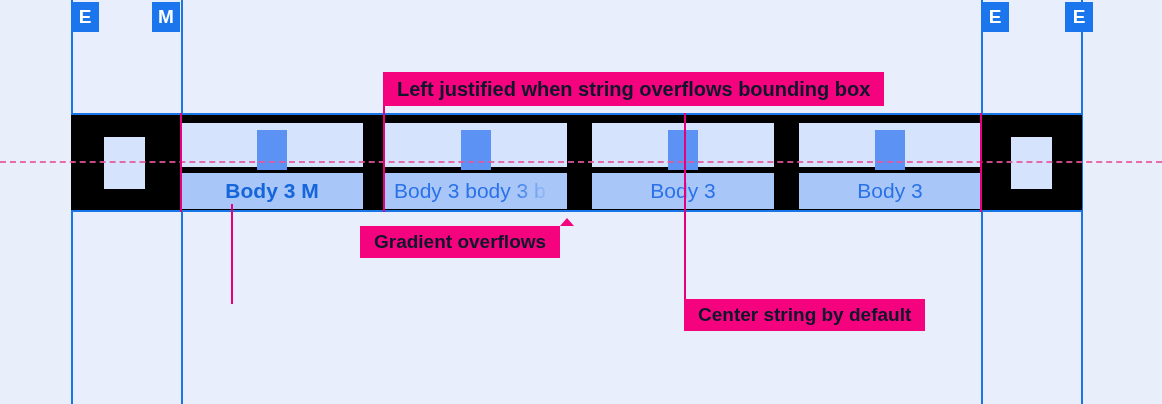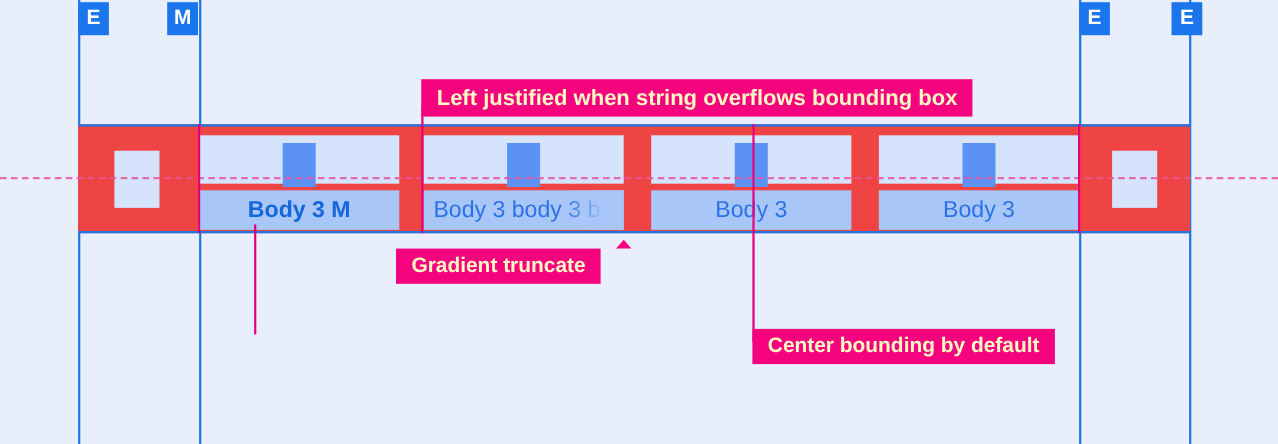--- a/index.html
+++ b/index.html
@@ -50,21 +50,21 @@
     font-family: "Liberation Sans", sans-serif;
   }
 
   
   #canvas {
     position: absolute;
     left: 71px;
     top: 113px;
     width: 1011px;
     height: 99px;
-    background: #ef4444;
+    background: #000000;
     border-top: 2px solid #1976e8;
     border-bottom: 2px solid #1976e8;
     box-sizing: border-box;
   }
 
   
   .ghost {
     position: absolute;
     width: 41px;
     height: 52px;
@@ -150,21 +150,21 @@
   .pinkrule {
     position: absolute;
     width: 2px;
     background: #e6007e;
   }
 
   
   .note {
     position: absolute;
     background: #f5027f;
-    color: #fef9c3;
+    color: #0f172a;
     font-weight: bold;
     font-family: "Liberation Sans", sans-serif;
     white-space: nowrap;
     box-sizing: border-box;
   }
   .note.big {
     font-size: 20px;
     height: 34px;
     line-height: 34px;
     padding: 0 14px;
@@ -246,18 +246,18 @@
 
   <div class="pinkrule" style="left:180px;top:113px;height:99px"></div>
   <div class="pinkrule" style="left:383px;top:96px;height:116px"></div>
   <div class="pinkrule" style="left:684px;top:113px;height:198px"></div>
   <div class="pinkrule" style="left:980px;top:113px;height:99px"></div>
   <div class="pinkrule" style="left:231px;top:204px;height:100px"></div>
 
   <div class="note big" style="left:383px;top:72px">Left justified when string overflows bounding box</div>
 
   <div class="note-tip" style="left:560px;top:218px"></div>
-  <div class="note mid" style="left:360px;top:226px">Gradient truncate</div>
-
-
-  <div class="note mid" style="left:684px;top:299px">Center bounding by default</div>
+  <div class="note mid" style="left:360px;top:226px">Gradient overflows</div>
+
+
+  <div class="note mid" style="left:684px;top:299px">Center string by default</div>
 
 </div>
 
 </body></html>

